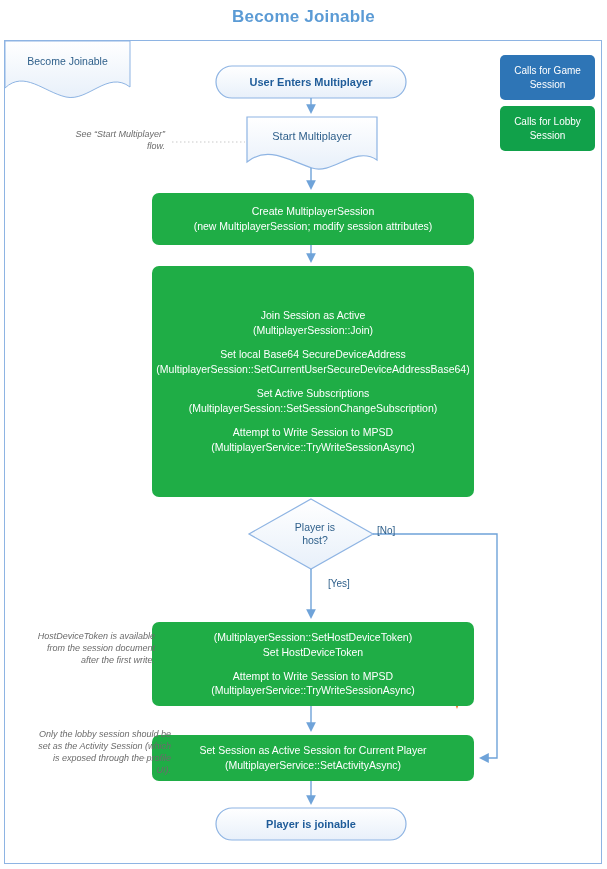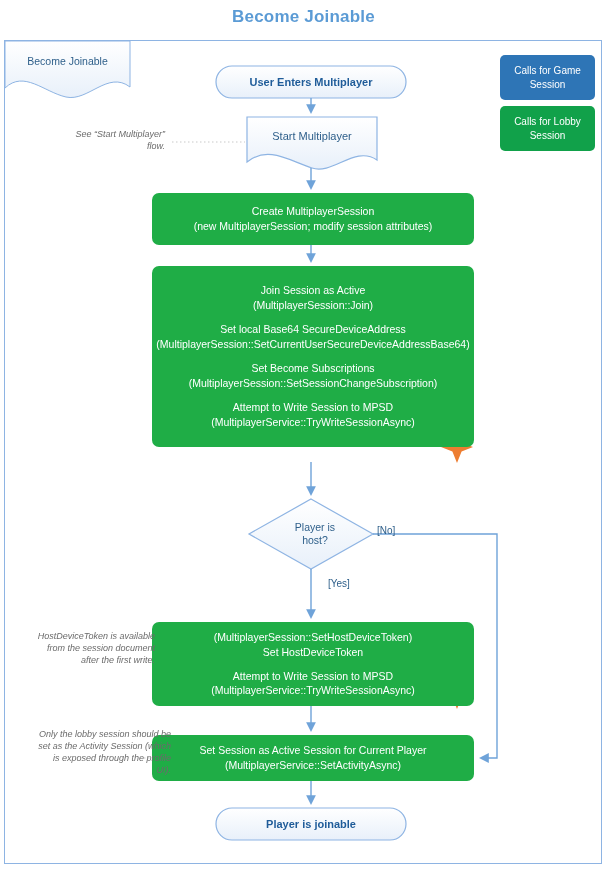--- a/index.html
+++ b/index.html
@@ -69,21 +69,21 @@
     display:flex;flex-direction:column;
     align-items:center;justify-content:center;
     text-align:center;
     font-size:10.5px;line-height:1.42;
     padding:6px 10px;
   }
   .proc .para{margin:0;}
   .proc .para + .para{margin-top:9px;}
 
   .p-create{left:152px;top:193px;width:322px;height:52px;}
-  .p-join{left:152px;top:266px;width:322px;height:181px;}
+  .p-join{left:152px;top:266px;width:322px;height:231px;}
   .p-host{left:152px;top:622px;width:322px;height:84px;}
   .p-activity{left:152px;top:735px;width:322px;height:46px;}
 
   
   .legend-box{
     position:absolute;box-sizing:border-box;
     border-radius:5px;
     color:#ffffff;
     font-size:10px;line-height:1.35;
     display:flex;align-items:center;justify-content:center;
@@ -200,21 +200,21 @@
   <div class="proc p-join">
     <div class="para">
       <div>Join Session as Active</div>
       <div>(MultiplayerSession::Join)</div>
     </div>
     <div class="para">
       <div>Set local Base64 SecureDeviceAddress</div>
       <div>(MultiplayerSession::SetCurrentUserSecureDeviceAddressBase64)</div>
     </div>
     <div class="para">
-      <div>Set Become Subscriptions</div>
+      <div>Set Active Subscriptions</div>
       <div>(MultiplayerSession::SetSessionChangeSubscription)</div>
     </div>
     <div class="para">
       <div>Attempt to Write Session to MPSD</div>
       <div>(MultiplayerService::TryWriteSessionAsync)</div>
     </div>
   </div>
 
   <div class="lbl diamond-text">
     <div>

